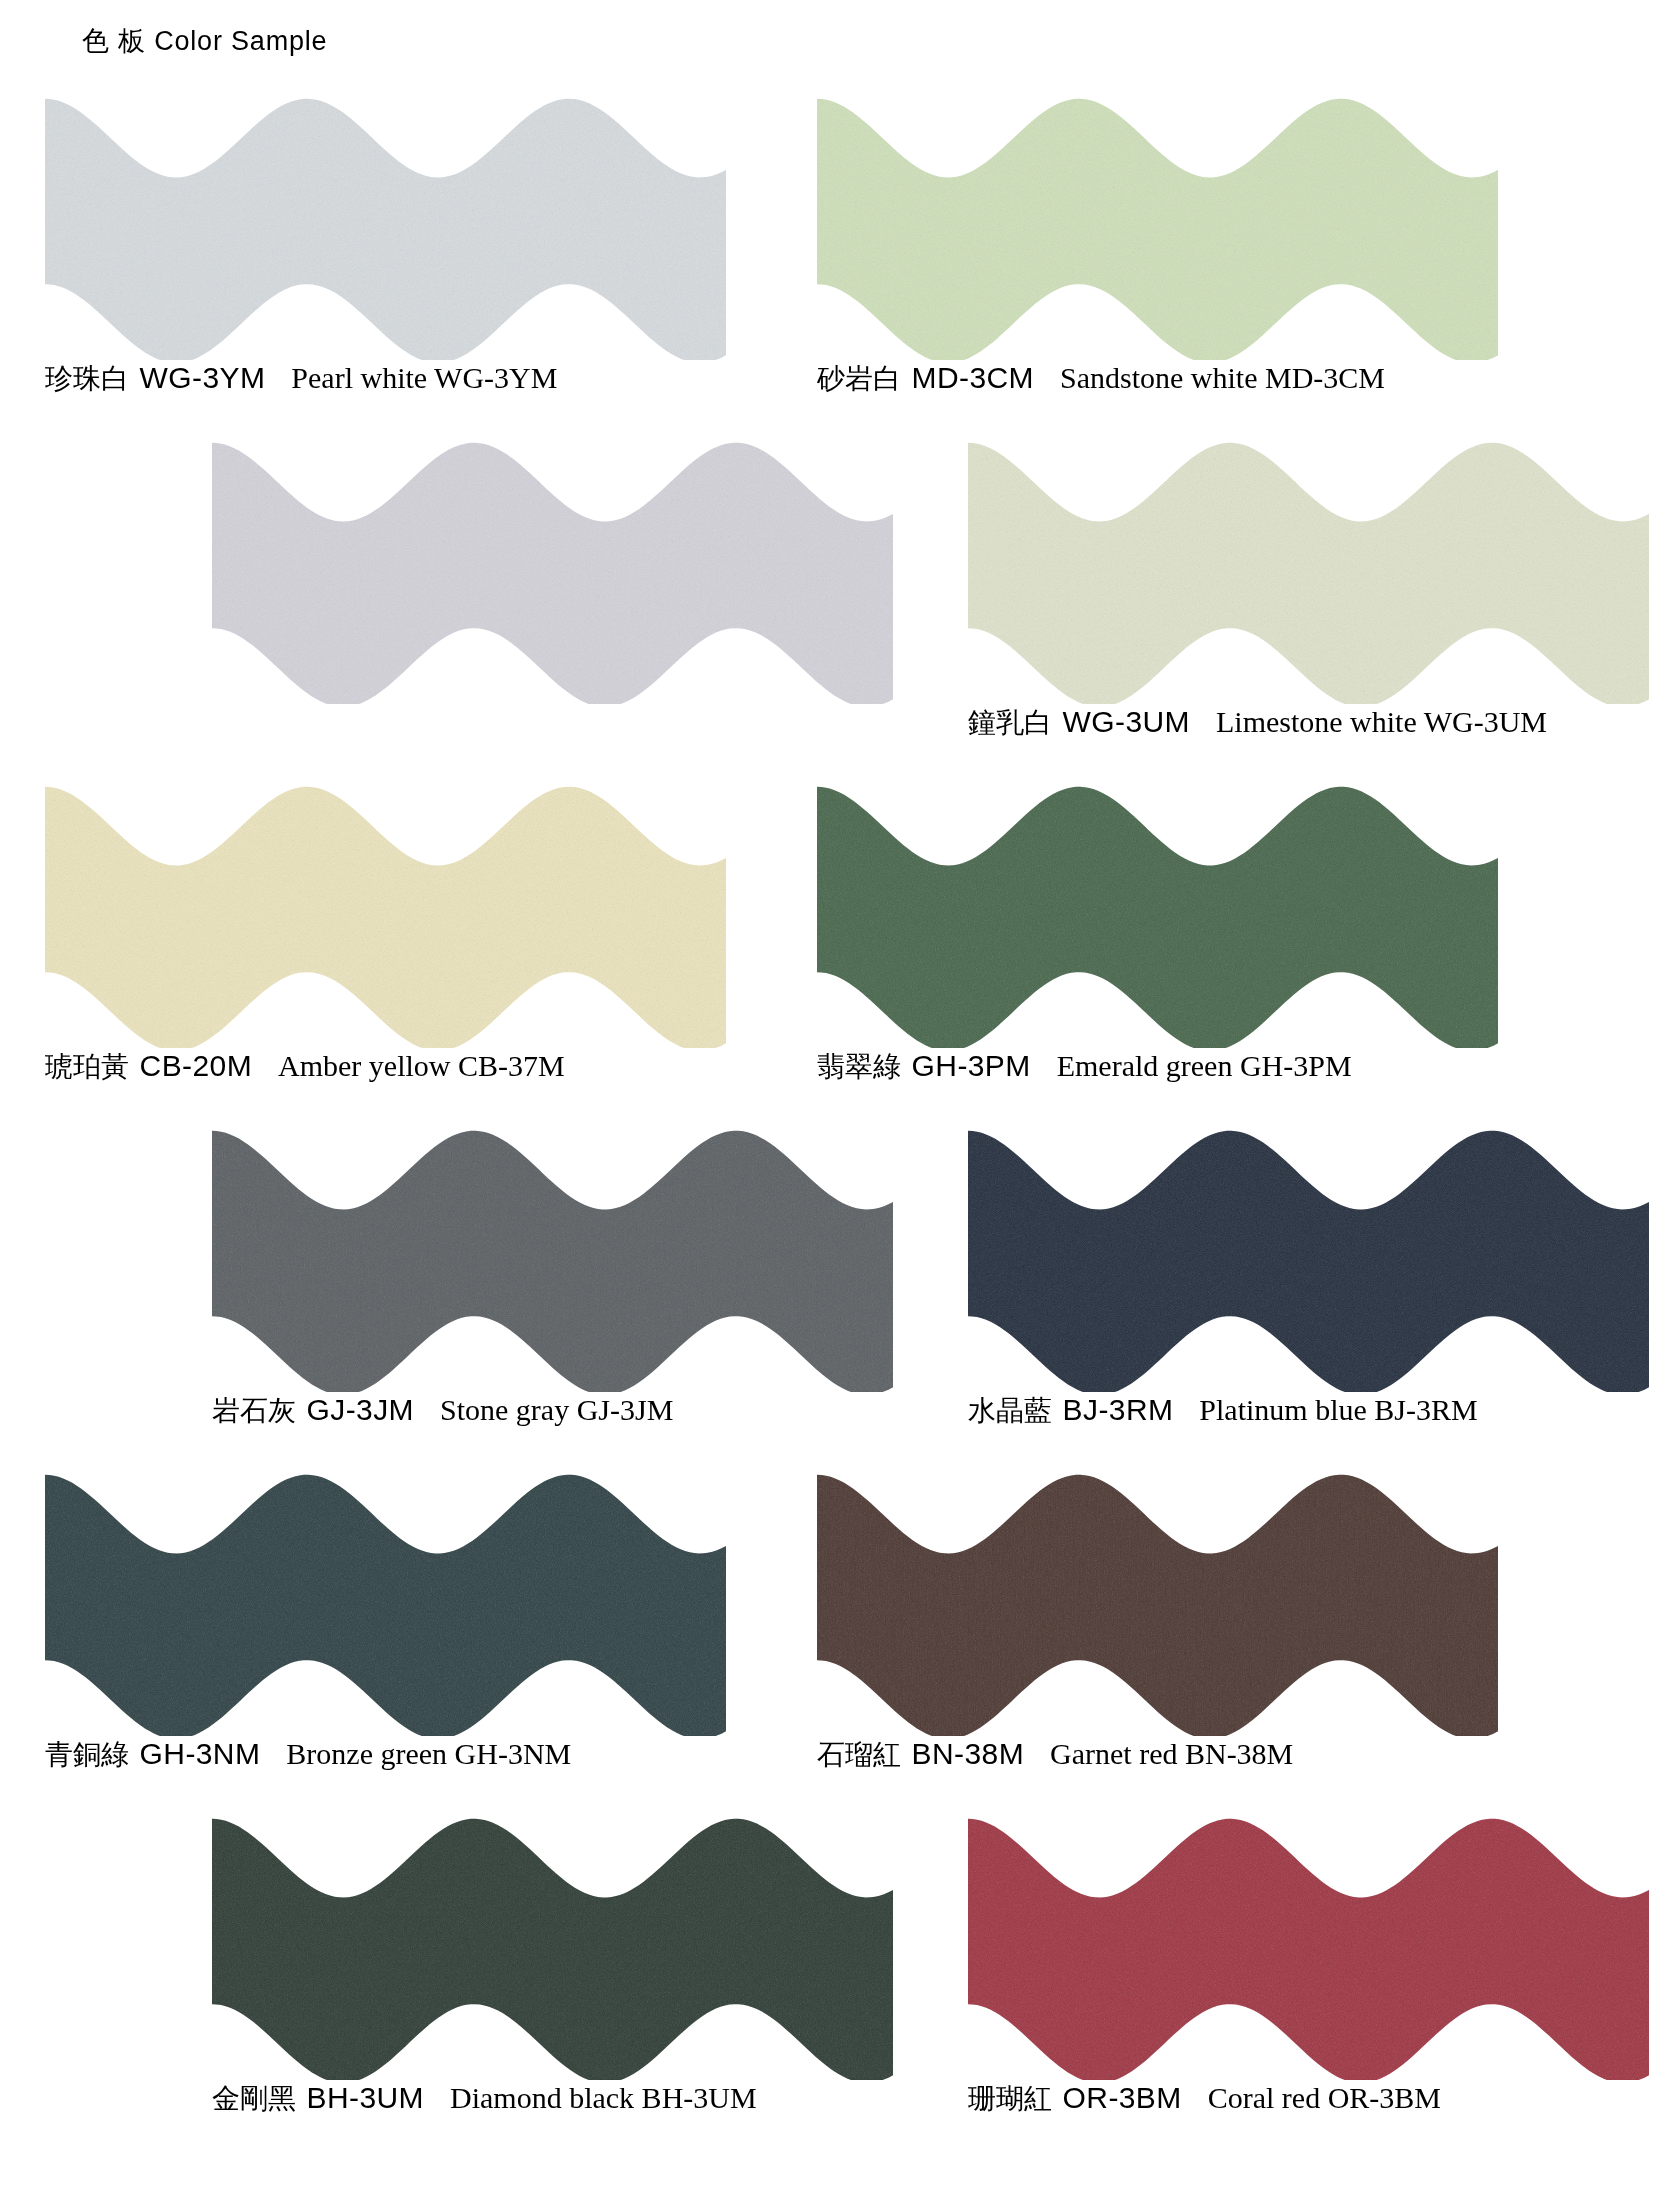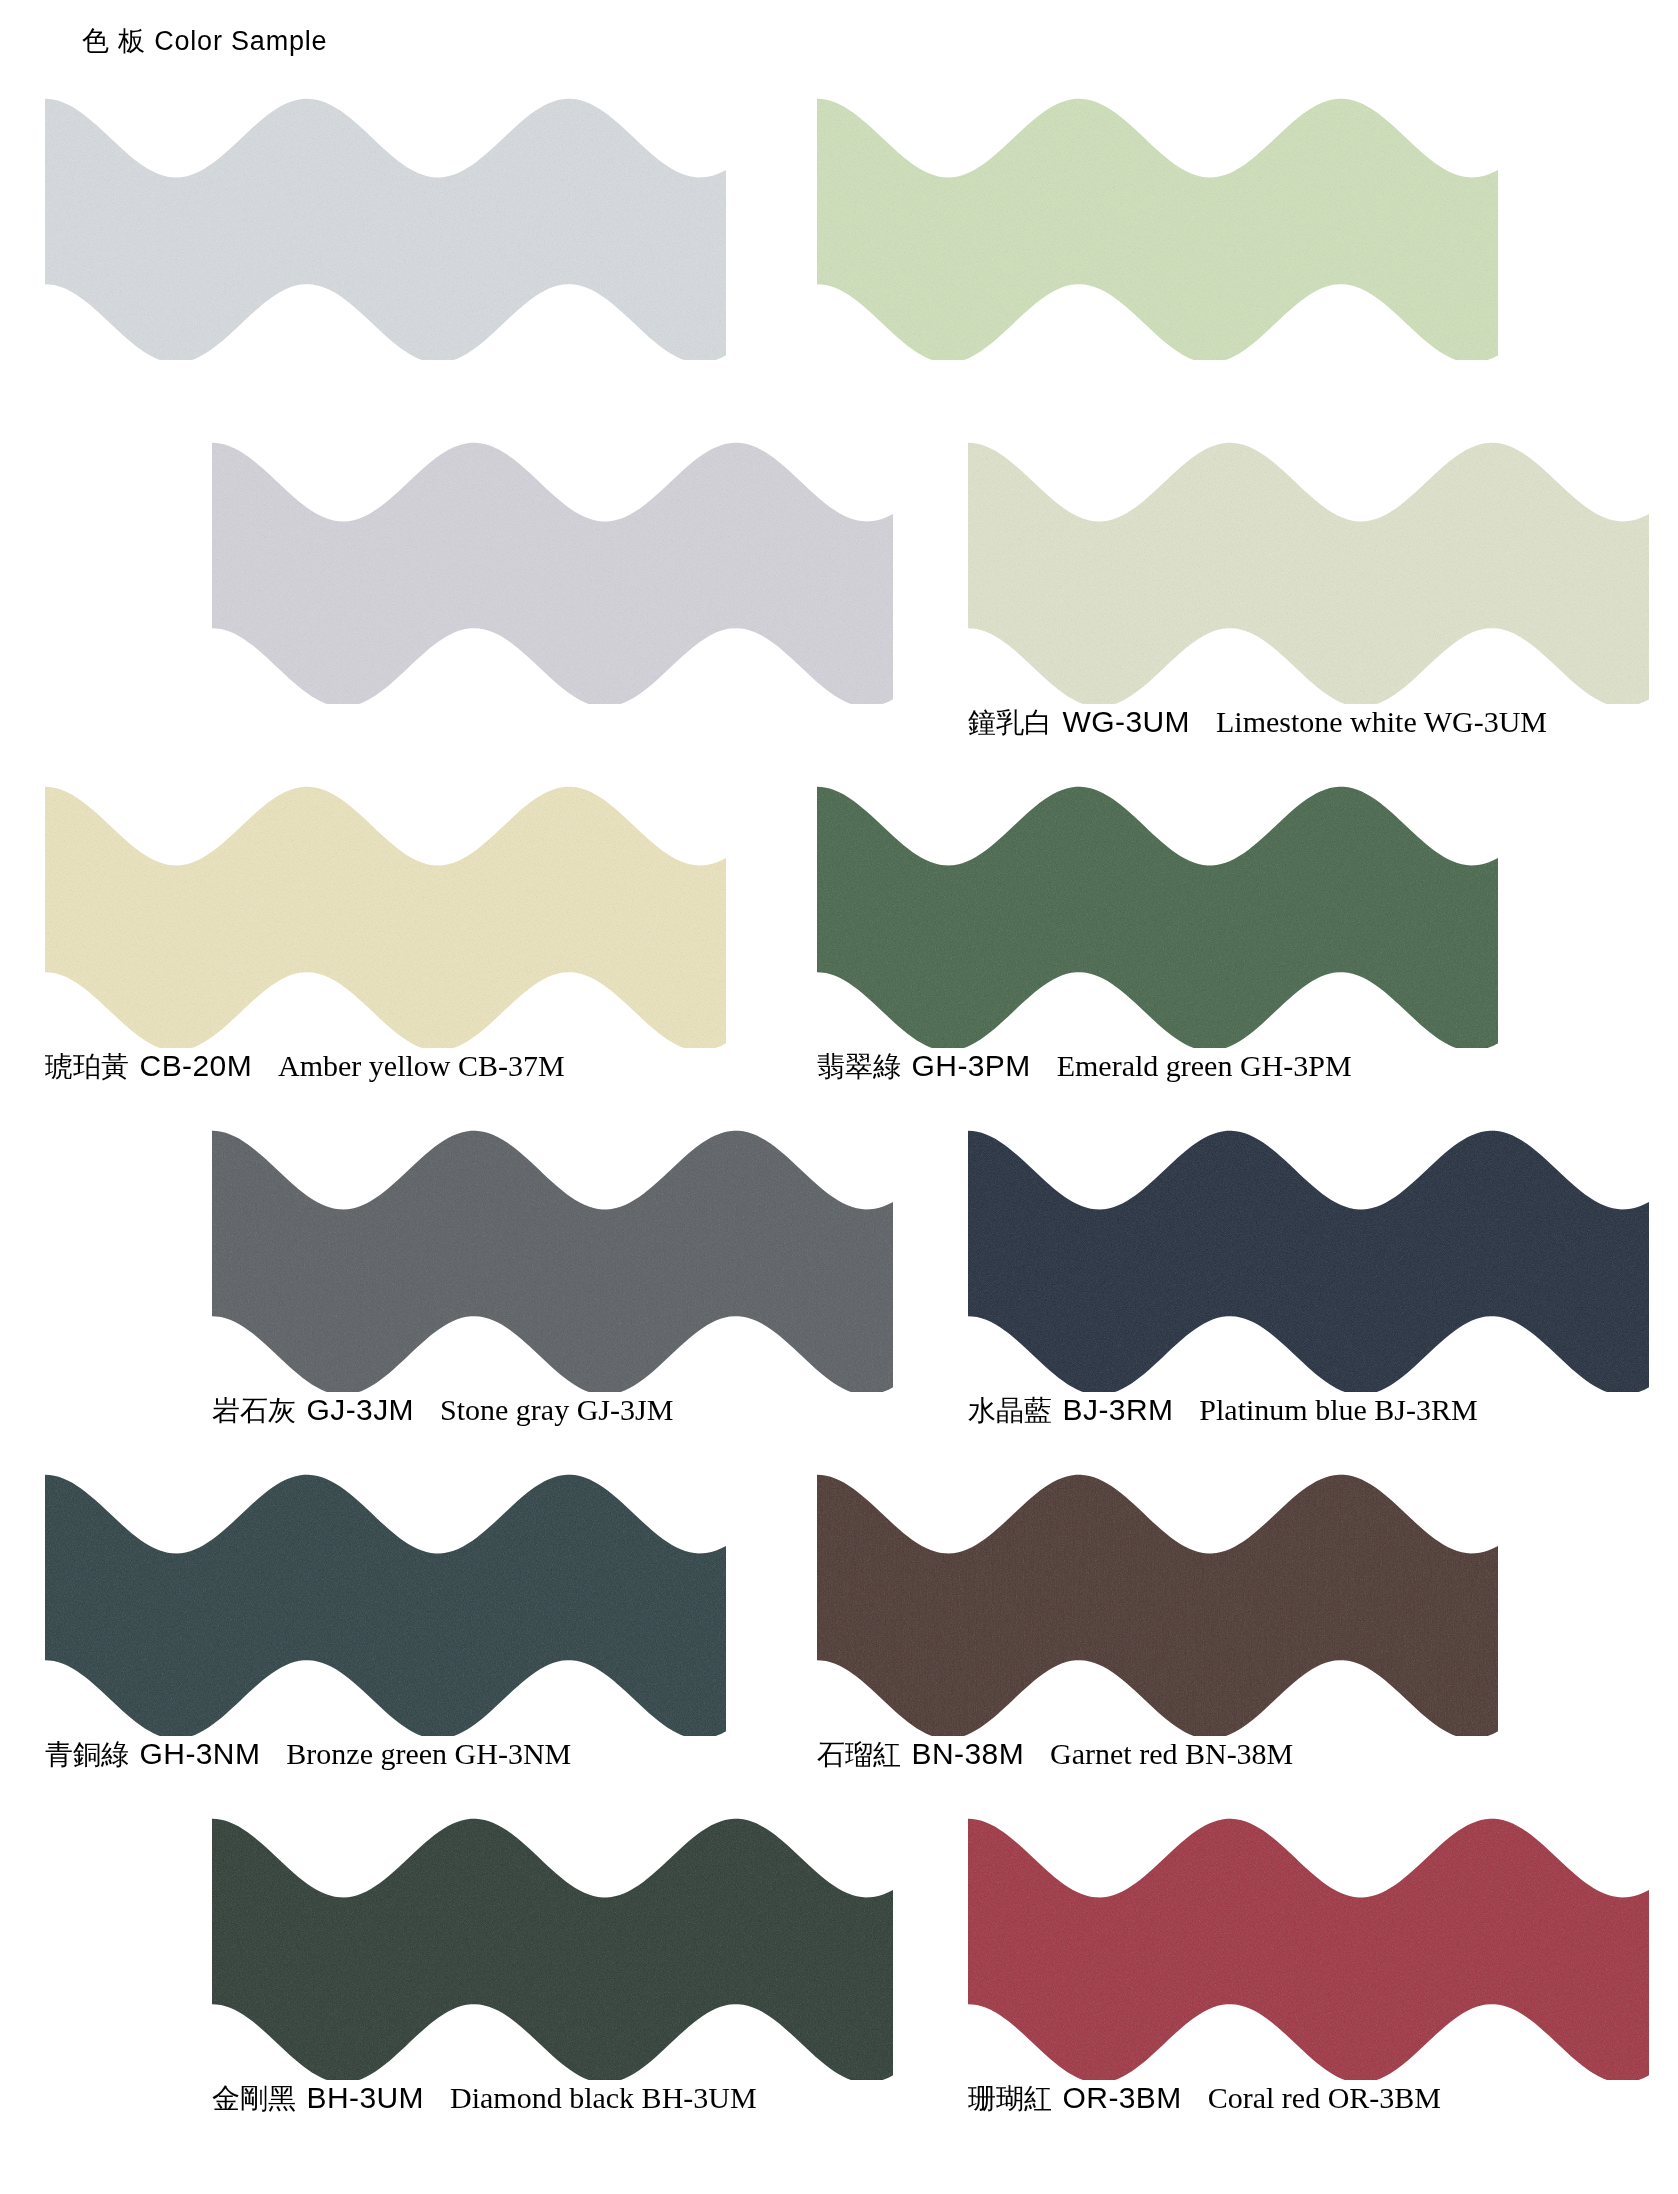--- a/index.html
+++ b/index.html
@@ -116,40 +116,46 @@
               <clipPath id="clip0">
                 <path d="M 0 10.00 L 6.00 10.31 L 12.00 11.23 L 18.00 12.75 L 24.00 14.86 L 30.00 17.52 L 36.00 20.71 L 42.00 24.39 L 48.00 28.52 L 54.00 33.04 L 60.00 37.91 L 66.00 43.06 L 72.00 48.44 L 78.00 53.97 L 84.00 59.60 L 90.00 65.27 L 96.00 70.89 L 102.00 76.40 L 108.00 81.75 L 114.00 86.86 L 120.00 91.68 L 126.00 96.14 L 132.00 100.20 L 138.00 103.81 L 144.00 106.92 L 150.00 109.50 L 156.00 111.52 L 162.00 112.95 L 168.00 113.78 L 174.00 113.99 L 180.00 113.59 L 186.00 112.58 L 192.00 110.96 L 198.00 108.77 L 204.00 106.02 L 210.00 102.75 L 216.00 99.00 L 222.00 94.81 L 228.00 90.23 L 234.00 85.32 L 240.00 80.13 L 246.00 74.72 L 252.00 69.17 L 258.00 63.52 L 264.00 57.87 L 270.00 52.26 L 276.00 46.76 L 282.00 41.45 L 288.00 36.38 L 294.00 31.61 L 300.00 27.21 L 306.00 23.21 L 312.00 19.68 L 318.00 16.64 L 324.00 14.15 L 330.00 12.22 L 336.00 10.88 L 342.00 10.15 L 348.00 10.03 L 354.00 10.53 L 360.00 11.63 L 366.00 13.34 L 372.00 15.62 L 378.00 18.45 L 384.00 21.79 L 390.00 25.62 L 396.00 29.87 L 402.00 34.51 L 408.00 39.47 L 414.00 44.69 L 420.00 50.13 L 426.00 55.70 L 432.00 61.35 L 438.00 67.00 L 444.00 72.60 L 450.00 78.07 L 456.00 83.35 L 462.00 88.38 L 468.00 93.09 L 474.00 97.44 L 480.00 101.36 L 486.00 104.82 L 492.00 107.78 L 498.00 110.19 L 504.00 112.03 L 510.00 113.27 L 516.00 113.91 L 522.00 113.93 L 528.00 113.34 L 534.00 112.14 L 540.00 110.35 L 546.00 107.98 L 552.00 105.07 L 558.00 101.65 L 564.00 97.75 L 570.00 93.44 L 576.00 88.75 L 582.00 83.75 L 588.00 78.48 L 594.00 73.02 L 600.00 67.44 L 606.00 61.78 L 612.00 56.13 L 618.00 50.55 L 624.00 45.10 L 630.00 39.86 L 636.00 34.88 L 642.00 30.21 L 648.00 25.93 L 654.00 22.07 L 660.00 18.69 L 666.00 15.82 L 672.00 13.49 L 678.00 11.74 L 684.00 10.59 L 690.00 10.05 L 696.00 10.12 L 702.00 10.80 L 708.00 12.10 L 714.00 13.98 L 720.00 16.43 L 726.00 19.42 L 732.00 22.92 L 738.00 26.88 L 744.00 31.26 L 750.00 36.00 L 756.00 41.05 L 762.00 46.35 L 768.00 51.83 L 774.00 57.43 L 780.00 63.09 L 786.00 68.73 L 792.00 74.30 L 798.00 79.72 L 804.00 84.93 L 810.00 89.86 L 816.00 94.47 L 822.00 98.69 L 828.00 102.48 L 834.00 105.79 L 840.00 108.58 L 846.00 110.81 L 852.00 112.47 L 858.00 113.53 L 864.00 113.98 L 870.00 113.82 L 876.00 113.04 L 882.00 111.65 L 888.00 109.68 L 894.00 107.14 L 900.00 104.07 L 900 349.07 L 894.00 352.14 L 888.00 354.68 L 882.00 356.65 L 876.00 358.04 L 870.00 358.82 L 864.00 358.98 L 858.00 358.53 L 852.00 357.47 L 846.00 355.81 L 840.00 353.58 L 834.00 350.79 L 828.00 347.48 L 822.00 343.69 L 816.00 339.47 L 810.00 334.86 L 804.00 329.93 L 798.00 324.72 L 792.00 319.30 L 786.00 313.73 L 780.00 308.09 L 774.00 302.43 L 768.00 296.83 L 762.00 291.35 L 756.00 286.05 L 750.00 281.00 L 744.00 276.26 L 738.00 271.88 L 732.00 267.92 L 726.00 264.42 L 720.00 261.43 L 714.00 258.98 L 708.00 257.10 L 702.00 255.80 L 696.00 255.12 L 690.00 255.05 L 684.00 255.59 L 678.00 256.74 L 672.00 258.49 L 666.00 260.82 L 660.00 263.69 L 654.00 267.07 L 648.00 270.93 L 642.00 275.21 L 636.00 279.88 L 630.00 284.86 L 624.00 290.10 L 618.00 295.55 L 612.00 301.13 L 606.00 306.78 L 600.00 312.44 L 594.00 318.02 L 588.00 323.48 L 582.00 328.75 L 576.00 333.75 L 570.00 338.44 L 564.00 342.75 L 558.00 346.65 L 552.00 350.07 L 546.00 352.98 L 540.00 355.35 L 534.00 357.14 L 528.00 358.34 L 522.00 358.93 L 516.00 358.91 L 510.00 358.27 L 504.00 357.03 L 498.00 355.19 L 492.00 352.78 L 486.00 349.82 L 480.00 346.36 L 474.00 342.44 L 468.00 338.09 L 462.00 333.38 L 456.00 328.35 L 450.00 323.07 L 444.00 317.60 L 438.00 312.00 L 432.00 306.35 L 426.00 300.70 L 420.00 295.13 L 414.00 289.69 L 408.00 284.47 L 402.00 279.51 L 396.00 274.87 L 390.00 270.62 L 384.00 266.79 L 378.00 263.45 L 372.00 260.62 L 366.00 258.34 L 360.00 256.63 L 354.00 255.53 L 348.00 255.03 L 342.00 255.15 L 336.00 255.88 L 330.00 257.22 L 324.00 259.15 L 318.00 261.64 L 312.00 264.68 L 306.00 268.21 L 300.00 272.21 L 294.00 276.61 L 288.00 281.38 L 282.00 286.45 L 276.00 291.76 L 270.00 297.26 L 264.00 302.87 L 258.00 308.52 L 252.00 314.17 L 246.00 319.72 L 240.00 325.13 L 234.00 330.32 L 228.00 335.23 L 222.00 339.81 L 216.00 344.00 L 210.00 347.75 L 204.00 351.02 L 198.00 353.77 L 192.00 355.96 L 186.00 357.58 L 180.00 358.59 L 174.00 358.99 L 168.00 358.78 L 162.00 357.95 L 156.00 356.52 L 150.00 354.50 L 144.00 351.92 L 138.00 348.81 L 132.00 345.20 L 126.00 341.14 L 120.00 336.68 L 114.00 331.86 L 108.00 326.75 L 102.00 321.40 L 96.00 315.89 L 90.00 310.27 L 84.00 304.60 L 78.00 298.97 L 72.00 293.44 L 66.00 288.06 L 60.00 282.91 L 54.00 278.04 L 48.00 273.52 L 42.00 269.39 L 36.00 265.71 L 30.00 262.52 L 24.00 259.86 L 18.00 257.75 L 12.00 256.23 L 6.00 255.31 L 0.00 255.00 Z"></path>
               </clipPath>
             </defs>
             <path d="M 0 10.00 L 6.00 10.31 L 12.00 11.23 L 18.00 12.75 L 24.00 14.86 L 30.00 17.52 L 36.00 20.71 L 42.00 24.39 L 48.00 28.52 L 54.00 33.04 L 60.00 37.91 L 66.00 43.06 L 72.00 48.44 L 78.00 53.97 L 84.00 59.60 L 90.00 65.27 L 96.00 70.89 L 102.00 76.40 L 108.00 81.75 L 114.00 86.86 L 120.00 91.68 L 126.00 96.14 L 132.00 100.20 L 138.00 103.81 L 144.00 106.92 L 150.00 109.50 L 156.00 111.52 L 162.00 112.95 L 168.00 113.78 L 174.00 113.99 L 180.00 113.59 L 186.00 112.58 L 192.00 110.96 L 198.00 108.77 L 204.00 106.02 L 210.00 102.75 L 216.00 99.00 L 222.00 94.81 L 228.00 90.23 L 234.00 85.32 L 240.00 80.13 L 246.00 74.72 L 252.00 69.17 L 258.00 63.52 L 264.00 57.87 L 270.00 52.26 L 276.00 46.76 L 282.00 41.45 L 288.00 36.38 L 294.00 31.61 L 300.00 27.21 L 306.00 23.21 L 312.00 19.68 L 318.00 16.64 L 324.00 14.15 L 330.00 12.22 L 336.00 10.88 L 342.00 10.15 L 348.00 10.03 L 354.00 10.53 L 360.00 11.63 L 366.00 13.34 L 372.00 15.62 L 378.00 18.45 L 384.00 21.79 L 390.00 25.62 L 396.00 29.87 L 402.00 34.51 L 408.00 39.47 L 414.00 44.69 L 420.00 50.13 L 426.00 55.70 L 432.00 61.35 L 438.00 67.00 L 444.00 72.60 L 450.00 78.07 L 456.00 83.35 L 462.00 88.38 L 468.00 93.09 L 474.00 97.44 L 480.00 101.36 L 486.00 104.82 L 492.00 107.78 L 498.00 110.19 L 504.00 112.03 L 510.00 113.27 L 516.00 113.91 L 522.00 113.93 L 528.00 113.34 L 534.00 112.14 L 540.00 110.35 L 546.00 107.98 L 552.00 105.07 L 558.00 101.65 L 564.00 97.75 L 570.00 93.44 L 576.00 88.75 L 582.00 83.75 L 588.00 78.48 L 594.00 73.02 L 600.00 67.44 L 606.00 61.78 L 612.00 56.13 L 618.00 50.55 L 624.00 45.10 L 630.00 39.86 L 636.00 34.88 L 642.00 30.21 L 648.00 25.93 L 654.00 22.07 L 660.00 18.69 L 666.00 15.82 L 672.00 13.49 L 678.00 11.74 L 684.00 10.59 L 690.00 10.05 L 696.00 10.12 L 702.00 10.80 L 708.00 12.10 L 714.00 13.98 L 720.00 16.43 L 726.00 19.42 L 732.00 22.92 L 738.00 26.88 L 744.00 31.26 L 750.00 36.00 L 756.00 41.05 L 762.00 46.35 L 768.00 51.83 L 774.00 57.43 L 780.00 63.09 L 786.00 68.73 L 792.00 74.30 L 798.00 79.72 L 804.00 84.93 L 810.00 89.86 L 816.00 94.47 L 822.00 98.69 L 828.00 102.48 L 834.00 105.79 L 840.00 108.58 L 846.00 110.81 L 852.00 112.47 L 858.00 113.53 L 864.00 113.98 L 870.00 113.82 L 876.00 113.04 L 882.00 111.65 L 888.00 109.68 L 894.00 107.14 L 900.00 104.07 L 900 349.07 L 894.00 352.14 L 888.00 354.68 L 882.00 356.65 L 876.00 358.04 L 870.00 358.82 L 864.00 358.98 L 858.00 358.53 L 852.00 357.47 L 846.00 355.81 L 840.00 353.58 L 834.00 350.79 L 828.00 347.48 L 822.00 343.69 L 816.00 339.47 L 810.00 334.86 L 804.00 329.93 L 798.00 324.72 L 792.00 319.30 L 786.00 313.73 L 780.00 308.09 L 774.00 302.43 L 768.00 296.83 L 762.00 291.35 L 756.00 286.05 L 750.00 281.00 L 744.00 276.26 L 738.00 271.88 L 732.00 267.92 L 726.00 264.42 L 720.00 261.43 L 714.00 258.98 L 708.00 257.10 L 702.00 255.80 L 696.00 255.12 L 690.00 255.05 L 684.00 255.59 L 678.00 256.74 L 672.00 258.49 L 666.00 260.82 L 660.00 263.69 L 654.00 267.07 L 648.00 270.93 L 642.00 275.21 L 636.00 279.88 L 630.00 284.86 L 624.00 290.10 L 618.00 295.55 L 612.00 301.13 L 606.00 306.78 L 600.00 312.44 L 594.00 318.02 L 588.00 323.48 L 582.00 328.75 L 576.00 333.75 L 570.00 338.44 L 564.00 342.75 L 558.00 346.65 L 552.00 350.07 L 546.00 352.98 L 540.00 355.35 L 534.00 357.14 L 528.00 358.34 L 522.00 358.93 L 516.00 358.91 L 510.00 358.27 L 504.00 357.03 L 498.00 355.19 L 492.00 352.78 L 486.00 349.82 L 480.00 346.36 L 474.00 342.44 L 468.00 338.09 L 462.00 333.38 L 456.00 328.35 L 450.00 323.07 L 444.00 317.60 L 438.00 312.00 L 432.00 306.35 L 426.00 300.70 L 420.00 295.13 L 414.00 289.69 L 408.00 284.47 L 402.00 279.51 L 396.00 274.87 L 390.00 270.62 L 384.00 266.79 L 378.00 263.45 L 372.00 260.62 L 366.00 258.34 L 360.00 256.63 L 354.00 255.53 L 348.00 255.03 L 342.00 255.15 L 336.00 255.88 L 330.00 257.22 L 324.00 259.15 L 318.00 261.64 L 312.00 264.68 L 306.00 268.21 L 300.00 272.21 L 294.00 276.61 L 288.00 281.38 L 282.00 286.45 L 276.00 291.76 L 270.00 297.26 L 264.00 302.87 L 258.00 308.52 L 252.00 314.17 L 246.00 319.72 L 240.00 325.13 L 234.00 330.32 L 228.00 335.23 L 222.00 339.81 L 216.00 344.00 L 210.00 347.75 L 204.00 351.02 L 198.00 353.77 L 192.00 355.96 L 186.00 357.58 L 180.00 358.59 L 174.00 358.99 L 168.00 358.78 L 162.00 357.95 L 156.00 356.52 L 150.00 354.50 L 144.00 351.92 L 138.00 348.81 L 132.00 345.20 L 126.00 341.14 L 120.00 336.68 L 114.00 331.86 L 108.00 326.75 L 102.00 321.40 L 96.00 315.89 L 90.00 310.27 L 84.00 304.60 L 78.00 298.97 L 72.00 293.44 L 66.00 288.06 L 60.00 282.91 L 54.00 278.04 L 48.00 273.52 L 42.00 269.39 L 36.00 265.71 L 30.00 262.52 L 24.00 259.86 L 18.00 257.75 L 12.00 256.23 L 6.00 255.31 L 0.00 255.00 Z" fill="#d6dbdf"></path>
             <g clip-path="url(#clip0)">
               <rect x="0" y="0" width="900" height="355" filter="url(#tex0)" opacity="0.22" style="mix-blend-mode:overlay"></rect>
             </g>
           </svg>
         </div>
+      <div class="caption">
+        <span class="cn-name">珍珠白</span><span class="code">WG-3YM</span><span class="en-name">Pearl white WG-3YM</span>
+      </div>
     </div>
     <div class="cell col-right">
       <div class="swatch-wrap">
           <svg class="swatch-svg" viewBox="0 0 900 355" width="681" height="269">
             <defs>
               <filter id="tex1" x="0" y="0" width="100%" height="100%">
                 <feTurbulence type="fractalNoise" baseFrequency="0.85" numOctaves="3" seed="10" result="noise"></feTurbulence>
                 <feColorMatrix in="noise" type="saturate" values="0" result="mono"></feColorMatrix>
                 <feComposite in="mono" in2="SourceGraphic" operator="in" result="clipped"></feComposite>
               </filter>
               <clipPath id="clip1">
                 <path d="M 0 10.00 L 6.00 10.31 L 12.00 11.23 L 18.00 12.75 L 24.00 14.86 L 30.00 17.52 L 36.00 20.71 L 42.00 24.39 L 48.00 28.52 L 54.00 33.04 L 60.00 37.91 L 66.00 43.06 L 72.00 48.44 L 78.00 53.97 L 84.00 59.60 L 90.00 65.27 L 96.00 70.89 L 102.00 76.40 L 108.00 81.75 L 114.00 86.86 L 120.00 91.68 L 126.00 96.14 L 132.00 100.20 L 138.00 103.81 L 144.00 106.92 L 150.00 109.50 L 156.00 111.52 L 162.00 112.95 L 168.00 113.78 L 174.00 113.99 L 180.00 113.59 L 186.00 112.58 L 192.00 110.96 L 198.00 108.77 L 204.00 106.02 L 210.00 102.75 L 216.00 99.00 L 222.00 94.81 L 228.00 90.23 L 234.00 85.32 L 240.00 80.13 L 246.00 74.72 L 252.00 69.17 L 258.00 63.52 L 264.00 57.87 L 270.00 52.26 L 276.00 46.76 L 282.00 41.45 L 288.00 36.38 L 294.00 31.61 L 300.00 27.21 L 306.00 23.21 L 312.00 19.68 L 318.00 16.64 L 324.00 14.15 L 330.00 12.22 L 336.00 10.88 L 342.00 10.15 L 348.00 10.03 L 354.00 10.53 L 360.00 11.63 L 366.00 13.34 L 372.00 15.62 L 378.00 18.45 L 384.00 21.79 L 390.00 25.62 L 396.00 29.87 L 402.00 34.51 L 408.00 39.47 L 414.00 44.69 L 420.00 50.13 L 426.00 55.70 L 432.00 61.35 L 438.00 67.00 L 444.00 72.60 L 450.00 78.07 L 456.00 83.35 L 462.00 88.38 L 468.00 93.09 L 474.00 97.44 L 480.00 101.36 L 486.00 104.82 L 492.00 107.78 L 498.00 110.19 L 504.00 112.03 L 510.00 113.27 L 516.00 113.91 L 522.00 113.93 L 528.00 113.34 L 534.00 112.14 L 540.00 110.35 L 546.00 107.98 L 552.00 105.07 L 558.00 101.65 L 564.00 97.75 L 570.00 93.44 L 576.00 88.75 L 582.00 83.75 L 588.00 78.48 L 594.00 73.02 L 600.00 67.44 L 606.00 61.78 L 612.00 56.13 L 618.00 50.55 L 624.00 45.10 L 630.00 39.86 L 636.00 34.88 L 642.00 30.21 L 648.00 25.93 L 654.00 22.07 L 660.00 18.69 L 666.00 15.82 L 672.00 13.49 L 678.00 11.74 L 684.00 10.59 L 690.00 10.05 L 696.00 10.12 L 702.00 10.80 L 708.00 12.10 L 714.00 13.98 L 720.00 16.43 L 726.00 19.42 L 732.00 22.92 L 738.00 26.88 L 744.00 31.26 L 750.00 36.00 L 756.00 41.05 L 762.00 46.35 L 768.00 51.83 L 774.00 57.43 L 780.00 63.09 L 786.00 68.73 L 792.00 74.30 L 798.00 79.72 L 804.00 84.93 L 810.00 89.86 L 816.00 94.47 L 822.00 98.69 L 828.00 102.48 L 834.00 105.79 L 840.00 108.58 L 846.00 110.81 L 852.00 112.47 L 858.00 113.53 L 864.00 113.98 L 870.00 113.82 L 876.00 113.04 L 882.00 111.65 L 888.00 109.68 L 894.00 107.14 L 900.00 104.07 L 900 349.07 L 894.00 352.14 L 888.00 354.68 L 882.00 356.65 L 876.00 358.04 L 870.00 358.82 L 864.00 358.98 L 858.00 358.53 L 852.00 357.47 L 846.00 355.81 L 840.00 353.58 L 834.00 350.79 L 828.00 347.48 L 822.00 343.69 L 816.00 339.47 L 810.00 334.86 L 804.00 329.93 L 798.00 324.72 L 792.00 319.30 L 786.00 313.73 L 780.00 308.09 L 774.00 302.43 L 768.00 296.83 L 762.00 291.35 L 756.00 286.05 L 750.00 281.00 L 744.00 276.26 L 738.00 271.88 L 732.00 267.92 L 726.00 264.42 L 720.00 261.43 L 714.00 258.98 L 708.00 257.10 L 702.00 255.80 L 696.00 255.12 L 690.00 255.05 L 684.00 255.59 L 678.00 256.74 L 672.00 258.49 L 666.00 260.82 L 660.00 263.69 L 654.00 267.07 L 648.00 270.93 L 642.00 275.21 L 636.00 279.88 L 630.00 284.86 L 624.00 290.10 L 618.00 295.55 L 612.00 301.13 L 606.00 306.78 L 600.00 312.44 L 594.00 318.02 L 588.00 323.48 L 582.00 328.75 L 576.00 333.75 L 570.00 338.44 L 564.00 342.75 L 558.00 346.65 L 552.00 350.07 L 546.00 352.98 L 540.00 355.35 L 534.00 357.14 L 528.00 358.34 L 522.00 358.93 L 516.00 358.91 L 510.00 358.27 L 504.00 357.03 L 498.00 355.19 L 492.00 352.78 L 486.00 349.82 L 480.00 346.36 L 474.00 342.44 L 468.00 338.09 L 462.00 333.38 L 456.00 328.35 L 450.00 323.07 L 444.00 317.60 L 438.00 312.00 L 432.00 306.35 L 426.00 300.70 L 420.00 295.13 L 414.00 289.69 L 408.00 284.47 L 402.00 279.51 L 396.00 274.87 L 390.00 270.62 L 384.00 266.79 L 378.00 263.45 L 372.00 260.62 L 366.00 258.34 L 360.00 256.63 L 354.00 255.53 L 348.00 255.03 L 342.00 255.15 L 336.00 255.88 L 330.00 257.22 L 324.00 259.15 L 318.00 261.64 L 312.00 264.68 L 306.00 268.21 L 300.00 272.21 L 294.00 276.61 L 288.00 281.38 L 282.00 286.45 L 276.00 291.76 L 270.00 297.26 L 264.00 302.87 L 258.00 308.52 L 252.00 314.17 L 246.00 319.72 L 240.00 325.13 L 234.00 330.32 L 228.00 335.23 L 222.00 339.81 L 216.00 344.00 L 210.00 347.75 L 204.00 351.02 L 198.00 353.77 L 192.00 355.96 L 186.00 357.58 L 180.00 358.59 L 174.00 358.99 L 168.00 358.78 L 162.00 357.95 L 156.00 356.52 L 150.00 354.50 L 144.00 351.92 L 138.00 348.81 L 132.00 345.20 L 126.00 341.14 L 120.00 336.68 L 114.00 331.86 L 108.00 326.75 L 102.00 321.40 L 96.00 315.89 L 90.00 310.27 L 84.00 304.60 L 78.00 298.97 L 72.00 293.44 L 66.00 288.06 L 60.00 282.91 L 54.00 278.04 L 48.00 273.52 L 42.00 269.39 L 36.00 265.71 L 30.00 262.52 L 24.00 259.86 L 18.00 257.75 L 12.00 256.23 L 6.00 255.31 L 0.00 255.00 Z"></path>
               </clipPath>
             </defs>
             <path d="M 0 10.00 L 6.00 10.31 L 12.00 11.23 L 18.00 12.75 L 24.00 14.86 L 30.00 17.52 L 36.00 20.71 L 42.00 24.39 L 48.00 28.52 L 54.00 33.04 L 60.00 37.91 L 66.00 43.06 L 72.00 48.44 L 78.00 53.97 L 84.00 59.60 L 90.00 65.27 L 96.00 70.89 L 102.00 76.40 L 108.00 81.75 L 114.00 86.86 L 120.00 91.68 L 126.00 96.14 L 132.00 100.20 L 138.00 103.81 L 144.00 106.92 L 150.00 109.50 L 156.00 111.52 L 162.00 112.95 L 168.00 113.78 L 174.00 113.99 L 180.00 113.59 L 186.00 112.58 L 192.00 110.96 L 198.00 108.77 L 204.00 106.02 L 210.00 102.75 L 216.00 99.00 L 222.00 94.81 L 228.00 90.23 L 234.00 85.32 L 240.00 80.13 L 246.00 74.72 L 252.00 69.17 L 258.00 63.52 L 264.00 57.87 L 270.00 52.26 L 276.00 46.76 L 282.00 41.45 L 288.00 36.38 L 294.00 31.61 L 300.00 27.21 L 306.00 23.21 L 312.00 19.68 L 318.00 16.64 L 324.00 14.15 L 330.00 12.22 L 336.00 10.88 L 342.00 10.15 L 348.00 10.03 L 354.00 10.53 L 360.00 11.63 L 366.00 13.34 L 372.00 15.62 L 378.00 18.45 L 384.00 21.79 L 390.00 25.62 L 396.00 29.87 L 402.00 34.51 L 408.00 39.47 L 414.00 44.69 L 420.00 50.13 L 426.00 55.70 L 432.00 61.35 L 438.00 67.00 L 444.00 72.60 L 450.00 78.07 L 456.00 83.35 L 462.00 88.38 L 468.00 93.09 L 474.00 97.44 L 480.00 101.36 L 486.00 104.82 L 492.00 107.78 L 498.00 110.19 L 504.00 112.03 L 510.00 113.27 L 516.00 113.91 L 522.00 113.93 L 528.00 113.34 L 534.00 112.14 L 540.00 110.35 L 546.00 107.98 L 552.00 105.07 L 558.00 101.65 L 564.00 97.75 L 570.00 93.44 L 576.00 88.75 L 582.00 83.75 L 588.00 78.48 L 594.00 73.02 L 600.00 67.44 L 606.00 61.78 L 612.00 56.13 L 618.00 50.55 L 624.00 45.10 L 630.00 39.86 L 636.00 34.88 L 642.00 30.21 L 648.00 25.93 L 654.00 22.07 L 660.00 18.69 L 666.00 15.82 L 672.00 13.49 L 678.00 11.74 L 684.00 10.59 L 690.00 10.05 L 696.00 10.12 L 702.00 10.80 L 708.00 12.10 L 714.00 13.98 L 720.00 16.43 L 726.00 19.42 L 732.00 22.92 L 738.00 26.88 L 744.00 31.26 L 750.00 36.00 L 756.00 41.05 L 762.00 46.35 L 768.00 51.83 L 774.00 57.43 L 780.00 63.09 L 786.00 68.73 L 792.00 74.30 L 798.00 79.72 L 804.00 84.93 L 810.00 89.86 L 816.00 94.47 L 822.00 98.69 L 828.00 102.48 L 834.00 105.79 L 840.00 108.58 L 846.00 110.81 L 852.00 112.47 L 858.00 113.53 L 864.00 113.98 L 870.00 113.82 L 876.00 113.04 L 882.00 111.65 L 888.00 109.68 L 894.00 107.14 L 900.00 104.07 L 900 349.07 L 894.00 352.14 L 888.00 354.68 L 882.00 356.65 L 876.00 358.04 L 870.00 358.82 L 864.00 358.98 L 858.00 358.53 L 852.00 357.47 L 846.00 355.81 L 840.00 353.58 L 834.00 350.79 L 828.00 347.48 L 822.00 343.69 L 816.00 339.47 L 810.00 334.86 L 804.00 329.93 L 798.00 324.72 L 792.00 319.30 L 786.00 313.73 L 780.00 308.09 L 774.00 302.43 L 768.00 296.83 L 762.00 291.35 L 756.00 286.05 L 750.00 281.00 L 744.00 276.26 L 738.00 271.88 L 732.00 267.92 L 726.00 264.42 L 720.00 261.43 L 714.00 258.98 L 708.00 257.10 L 702.00 255.80 L 696.00 255.12 L 690.00 255.05 L 684.00 255.59 L 678.00 256.74 L 672.00 258.49 L 666.00 260.82 L 660.00 263.69 L 654.00 267.07 L 648.00 270.93 L 642.00 275.21 L 636.00 279.88 L 630.00 284.86 L 624.00 290.10 L 618.00 295.55 L 612.00 301.13 L 606.00 306.78 L 600.00 312.44 L 594.00 318.02 L 588.00 323.48 L 582.00 328.75 L 576.00 333.75 L 570.00 338.44 L 564.00 342.75 L 558.00 346.65 L 552.00 350.07 L 546.00 352.98 L 540.00 355.35 L 534.00 357.14 L 528.00 358.34 L 522.00 358.93 L 516.00 358.91 L 510.00 358.27 L 504.00 357.03 L 498.00 355.19 L 492.00 352.78 L 486.00 349.82 L 480.00 346.36 L 474.00 342.44 L 468.00 338.09 L 462.00 333.38 L 456.00 328.35 L 450.00 323.07 L 444.00 317.60 L 438.00 312.00 L 432.00 306.35 L 426.00 300.70 L 420.00 295.13 L 414.00 289.69 L 408.00 284.47 L 402.00 279.51 L 396.00 274.87 L 390.00 270.62 L 384.00 266.79 L 378.00 263.45 L 372.00 260.62 L 366.00 258.34 L 360.00 256.63 L 354.00 255.53 L 348.00 255.03 L 342.00 255.15 L 336.00 255.88 L 330.00 257.22 L 324.00 259.15 L 318.00 261.64 L 312.00 264.68 L 306.00 268.21 L 300.00 272.21 L 294.00 276.61 L 288.00 281.38 L 282.00 286.45 L 276.00 291.76 L 270.00 297.26 L 264.00 302.87 L 258.00 308.52 L 252.00 314.17 L 246.00 319.72 L 240.00 325.13 L 234.00 330.32 L 228.00 335.23 L 222.00 339.81 L 216.00 344.00 L 210.00 347.75 L 204.00 351.02 L 198.00 353.77 L 192.00 355.96 L 186.00 357.58 L 180.00 358.59 L 174.00 358.99 L 168.00 358.78 L 162.00 357.95 L 156.00 356.52 L 150.00 354.50 L 144.00 351.92 L 138.00 348.81 L 132.00 345.20 L 126.00 341.14 L 120.00 336.68 L 114.00 331.86 L 108.00 326.75 L 102.00 321.40 L 96.00 315.89 L 90.00 310.27 L 84.00 304.60 L 78.00 298.97 L 72.00 293.44 L 66.00 288.06 L 60.00 282.91 L 54.00 278.04 L 48.00 273.52 L 42.00 269.39 L 36.00 265.71 L 30.00 262.52 L 24.00 259.86 L 18.00 257.75 L 12.00 256.23 L 6.00 255.31 L 0.00 255.00 Z" fill="#cfe0b9"></path>
             <g clip-path="url(#clip1)">
               <rect x="0" y="0" width="900" height="355" filter="url(#tex1)" opacity="0.22" style="mix-blend-mode:overlay"></rect>
             </g>
           </svg>
         </div>
+      <div class="caption">
+        <span class="cn-name">砂岩白</span><span class="code">MD-3CM</span><span class="en-name">Sandstone white MD-3CM</span>
+      </div>
     </div>
   </div>
 
   <div class="row indent">
     <div class="cell col-left">
       <div class="swatch-wrap">
           <svg class="swatch-svg" viewBox="0 0 900 355" width="681" height="269">
             <defs>
               <filter id="tex2" x="0" y="0" width="100%" height="100%">
                 <feTurbulence type="fractalNoise" baseFrequency="0.85" numOctaves="3" seed="17" result="noise"></feTurbulence>

